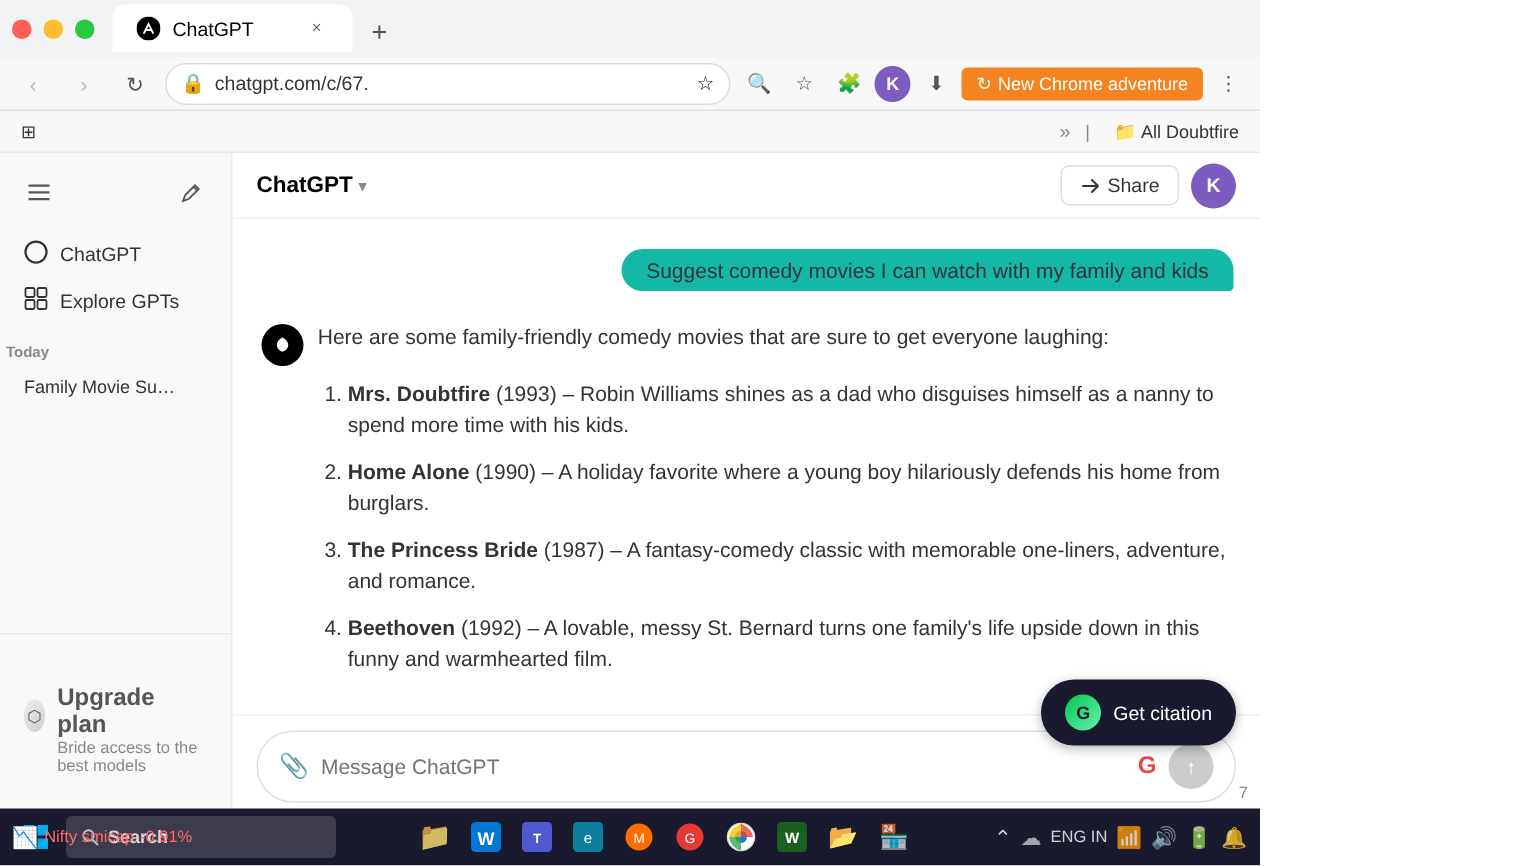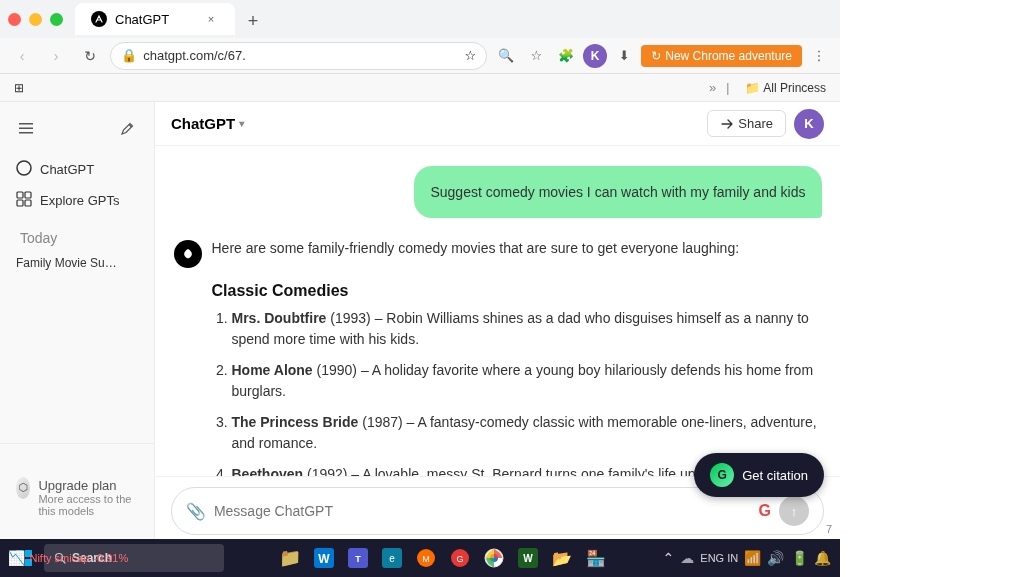--- a/index.html
+++ b/index.html
@@ -113,33 +113,33 @@
       flex-shrink: 0;
     }
     .sidebar-top { display: flex; justify-content: space-between; align-items: center; padding: 4px 12px 8px; }
     .sidebar-icon-btn { width: 28px; height: 28px; display: flex; align-items: center; justify-content: center; border-radius: 6px; cursor: pointer; color: #555; }
     .sidebar-nav { padding: 4px 8px; }
     .sidebar-item {
       display: flex; align-items: center; gap: 8px;
       padding: 6px 8px; border-radius: 8px; cursor: pointer;
       font-size: 13px; color: #333;
     }
-    .sidebar-section-label { font-size: 14px; color: #888; padding: 10px 20px 4px; font-weight: 400; }
+    .sidebar-section-label { font-size: 10px; color: #888; padding: 10px 4px 4px; font-weight: 700; }
     .sidebar-history-item {
       display: flex; align-items: center; justify-content: space-between;
       padding: 5px 8px; border-radius: 8px; cursor: pointer;
       font-size: 12px; color: #333;
     }
     .sidebar-history-item .label { flex: 1; white-space: nowrap; overflow: hidden; text-overflow: ellipsis; }
     .sidebar-history-item .more-btn { opacity: 0; font-size: 13px; padding: 0 4px; }
 
     .sidebar-bottom { margin-top: auto; padding: 8px 12px; border-top: 1px solid #ececec; }
     .upgrade-btn { display: flex; align-items: center; gap: 8px; padding: 6px 4px; border-radius: 8px; cursor: pointer; font-size: 12px; color: #555; }
     .upgrade-icon { width: 22px; height: 22px; border-radius: 50%; background: linear-gradient(135deg, #f0f0f0, #ccc); display: flex; align-items: center; justify-content: center; font-size: 11px; }
-    .upgrade-text .title { font-weight: 400; font-size: 13px; margin-top: 20px; }
+    .upgrade-text .title { font-weight: 700; font-size: 16px; margin-top: 20px; }
     .upgrade-text .sub { font-size: 11px; color: #888; }
 
     
     .main-content {
       flex: 1;
       display: flex;
       flex-direction: column;
       overflow: hidden;
     }
     .chat-header {
@@ -175,23 +175,23 @@
       align-items: center;
     }
     .chat-inner { max-width: 680px; width: 100%; padding: 0 16px; }
 
     .user-message {
       display: flex;
       justify-content: flex-end;
       margin-bottom: 20px;
     }
     .user-bubble {
-      background: #86efac;
+      background: #14b8a6;
       border-radius: 18px 18px 4px 18px;
-      padding: 18px 16px;
+      padding: 6px 16px;
       font-size: 14px;
       max-width: 80%;
       color: #333;
     }
 
     .assistant-message { margin-bottom: 16px; }
     .assistant-header { display: flex; align-items: flex-start; gap: 10px; margin-bottom: 8px; }
     .gpt-icon {
       width: 28px; height: 28px; border-radius: 50%;
       background: #000; color: white;
@@ -381,21 +381,21 @@
 
   <div class="bookmarks-bar">
     <div class="bookmark-item">
       <span>⊞</span>
     </div>
     <div style="flex:1;"></div>
     <span style="color:#888;font-size:13px;">»</span>
     <span style="color:#888;margin:0 6px;">|</span>
     <div class="bookmark-item">
       <span>📁</span>
-      <span>All Princess</span>
+      <span>All Doubtfire</span>
     </div>
   </div>
 
   <div class="app-body" style="height: 423px;">
 
     <div class="sidebar">
       <div class="sidebar-top">
         <div class="sidebar-icon-btn">
           <svg width="16" height="16" viewBox="0 0 16 16" fill="none">
               <rect x="1" y="3" width="14" height="1.5" fill="#555"></rect>
@@ -436,21 +436,21 @@
         <div class="sidebar-history-item">
           <span class="label">Family Movie Suggestions</span>
           <span class="more-btn">···</span>
         </div>
       </div>
       <div class="sidebar-bottom">
         <div class="upgrade-btn">
           <div class="upgrade-icon">⬡</div>
           <div class="upgrade-text">
             <div class="title">Upgrade plan</div>
-            <div class="sub">More access to the this models</div>
+            <div class="sub">Bride access to the best models</div>
           </div>
         </div>
       </div>
     </div>
 
     <div class="main-content">
 
       <div class="chat-header">
         <div class="chat-title">
           <span>ChatGPT</span>
@@ -479,21 +479,20 @@
           <div class="assistant-message">
             <div class="assistant-header">
               <div class="gpt-icon">
                 <svg width="14" height="14" viewBox="0 0 14 14" fill="none">
                     <path d="M7 2C7 2 9.5 3 10.5 5.5C11.5 8 10 10.5 7 11.5C4 10.5 2.5 8 3.5 5.5C4.5 3 7 2 7 2Z" fill="white"></path>
                   </svg>
               </div>
               <span class="assistant-intro">Here are some family-friendly comedy movies that are sure to get everyone laughing:</span>
             </div>
             <div class="content-block">
-              <div class="section-title">Classic Comedies</div>
               <ol class="movie-list">
                 <li class="movie-item">
                   <span class="movie-title">Mrs. Doubtfire</span> (1993) – Robin Williams shines as a dad who disguises himself as a nanny to spend more time with his kids.
                 </li>
                 <li class="movie-item">
                   <span class="movie-title">Home Alone</span> (1990) – A holiday favorite where a young boy hilariously defends his home from burglars.
                 </li>
                 <li class="movie-item">
                   <span class="movie-title">The Princess Bride</span> (1987) – A fantasy-comedy classic with memorable one-liners, adventure, and romance.
                 </li>

